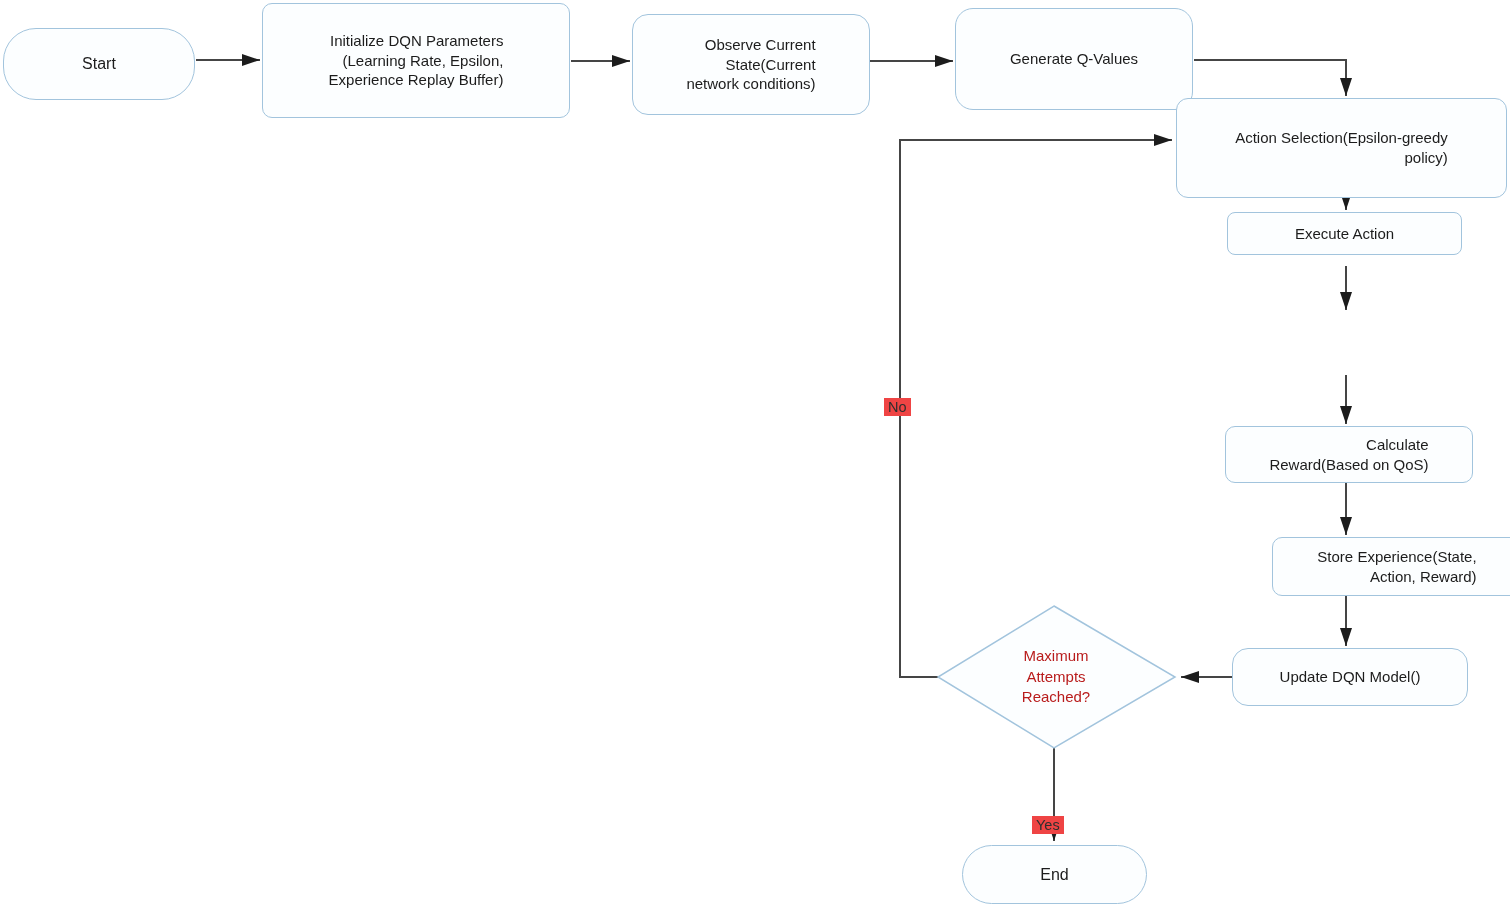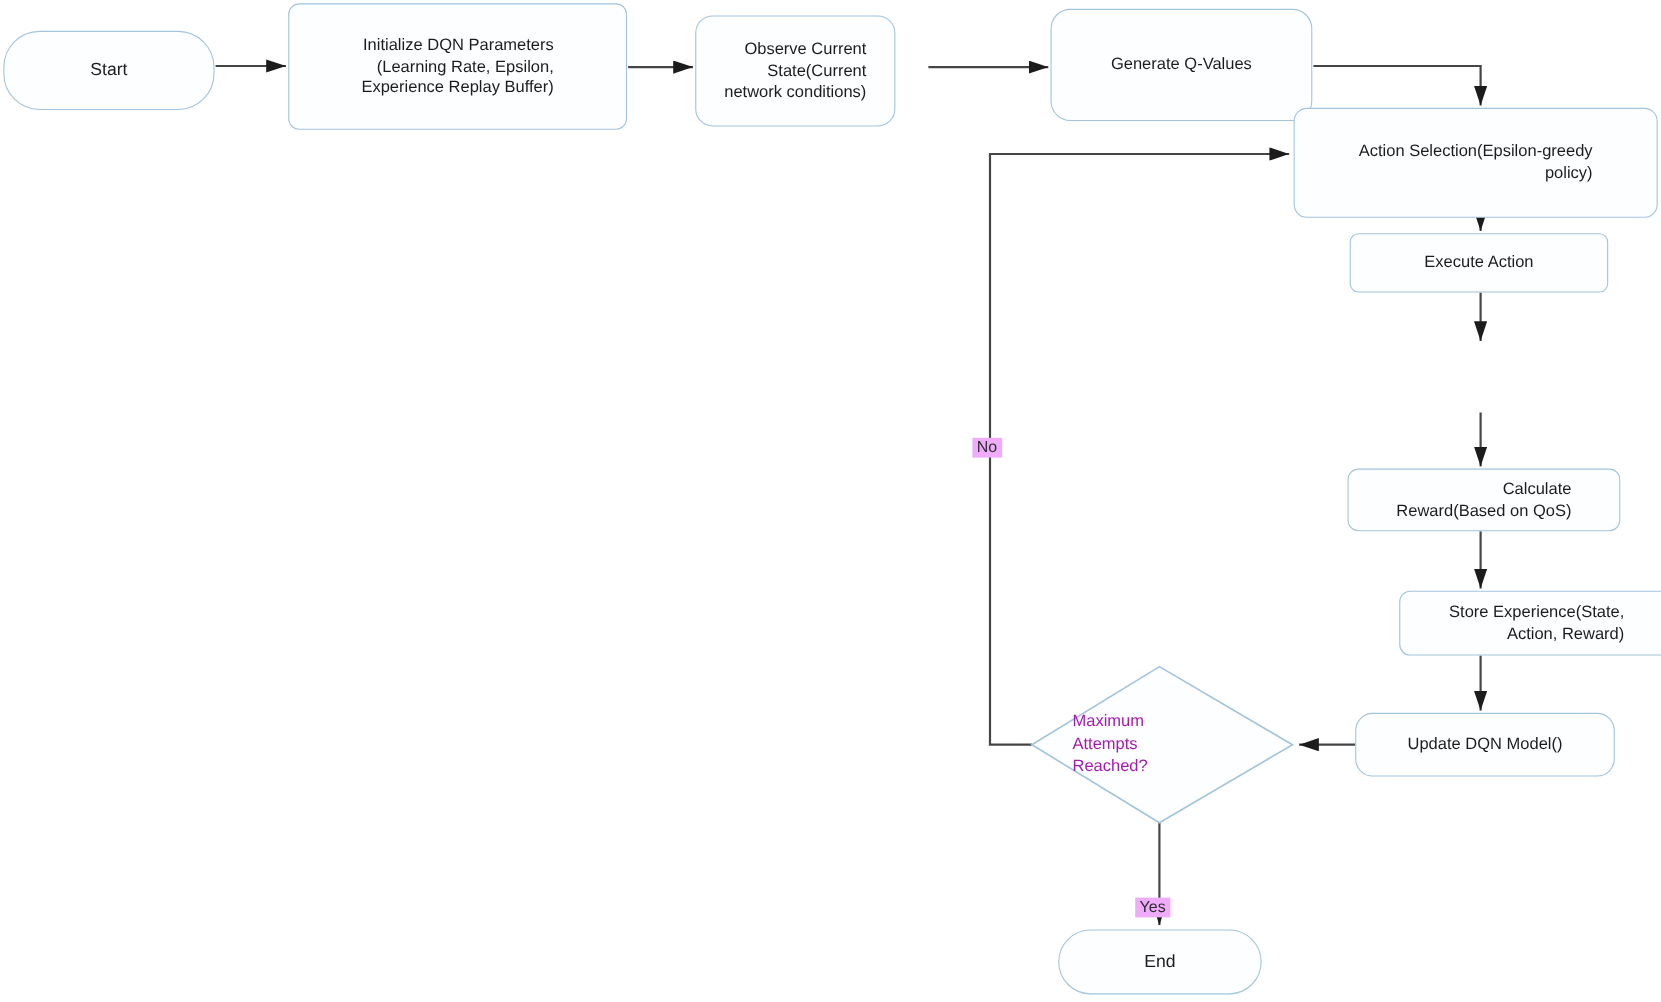--- a/index.html
+++ b/index.html
@@ -33,43 +33,44 @@
     text-align: right;
     color: #1c1c1c;
     font-size: 15px;
     line-height: 1.32;
     white-space: pre-line;
   }
   .terminator { border-radius: 33px; font-size: 16px; }
 
   .n-start            { left: 3px;    top: 28px;  width: 192px; height: 72px;  }
   .n-initialize       { left: 262px;  top: 3px;   width: 308px; height: 115px; border-radius: 10px; }
-  .n-observe-current  { left: 632px;  top: 14px;  width: 182px; height: 101px; border-radius: 16px; }
+  .n-observe-current  { left: 632px;  top: 14px;  width: 238px; height: 101px; border-radius: 16px; }
   .n-generate-q       { left: 955px;  top: 8px;   width: 238px; height: 102px; border-radius: 18px; }
   .n-action-selection { left: 1176px; top: 98px;  width: 331px; height: 100px;  border-radius: 12px; }
-  .n-execute          { left: 1227px; top: 212px; width: 235px; height: 54px;  border-radius: 8px;  }
+  .n-execute          { left: 1227px; top: 212px; width: 235px; height: 43px;  border-radius: 8px;  }
   .n-observe-new      { left: 1227px; top: 312px; width: 235px; height: 62px;  border-radius: 12px; }
   .n-calculate        { left: 1225px; top: 426px; width: 248px; height: 57px;  border-radius: 10px; }
   .n-store            { left: 1225px; top: 537px; width: 250px; height: 59px;  border-radius: 10px; margin-left: 47px; }
   .n-update           { left: 1232px; top: 648px; width: 236px; height: 58px;  border-radius: 16px; }
   .n-end              { left: 962px;  top: 845px; width: 185px; height: 59px;  }
 
   .decision-label {
     position: absolute;
     left: 975px; top: 646px;
     width: 162px;
-    color: #a21caf;
+    text-align: center;
+    color: #b91c1c;
     font-size: 15px;
     line-height: 1.38;
     white-space: pre-line;
     pointer-events: none;
   }
   .edge-label {
     position: absolute;
-    background: #f0abfc;
+    background: #ef4444;
     color: #2e2e2e;
     font-size: 14.5px;
     padding: 1px 4px;
     text-align: left;
   }
   .lbl-no  { left: 884px;  top: 398px; }
   .lbl-yes { left: 1032px; top: 816px; }
 </style>
 </head>
 <body>

